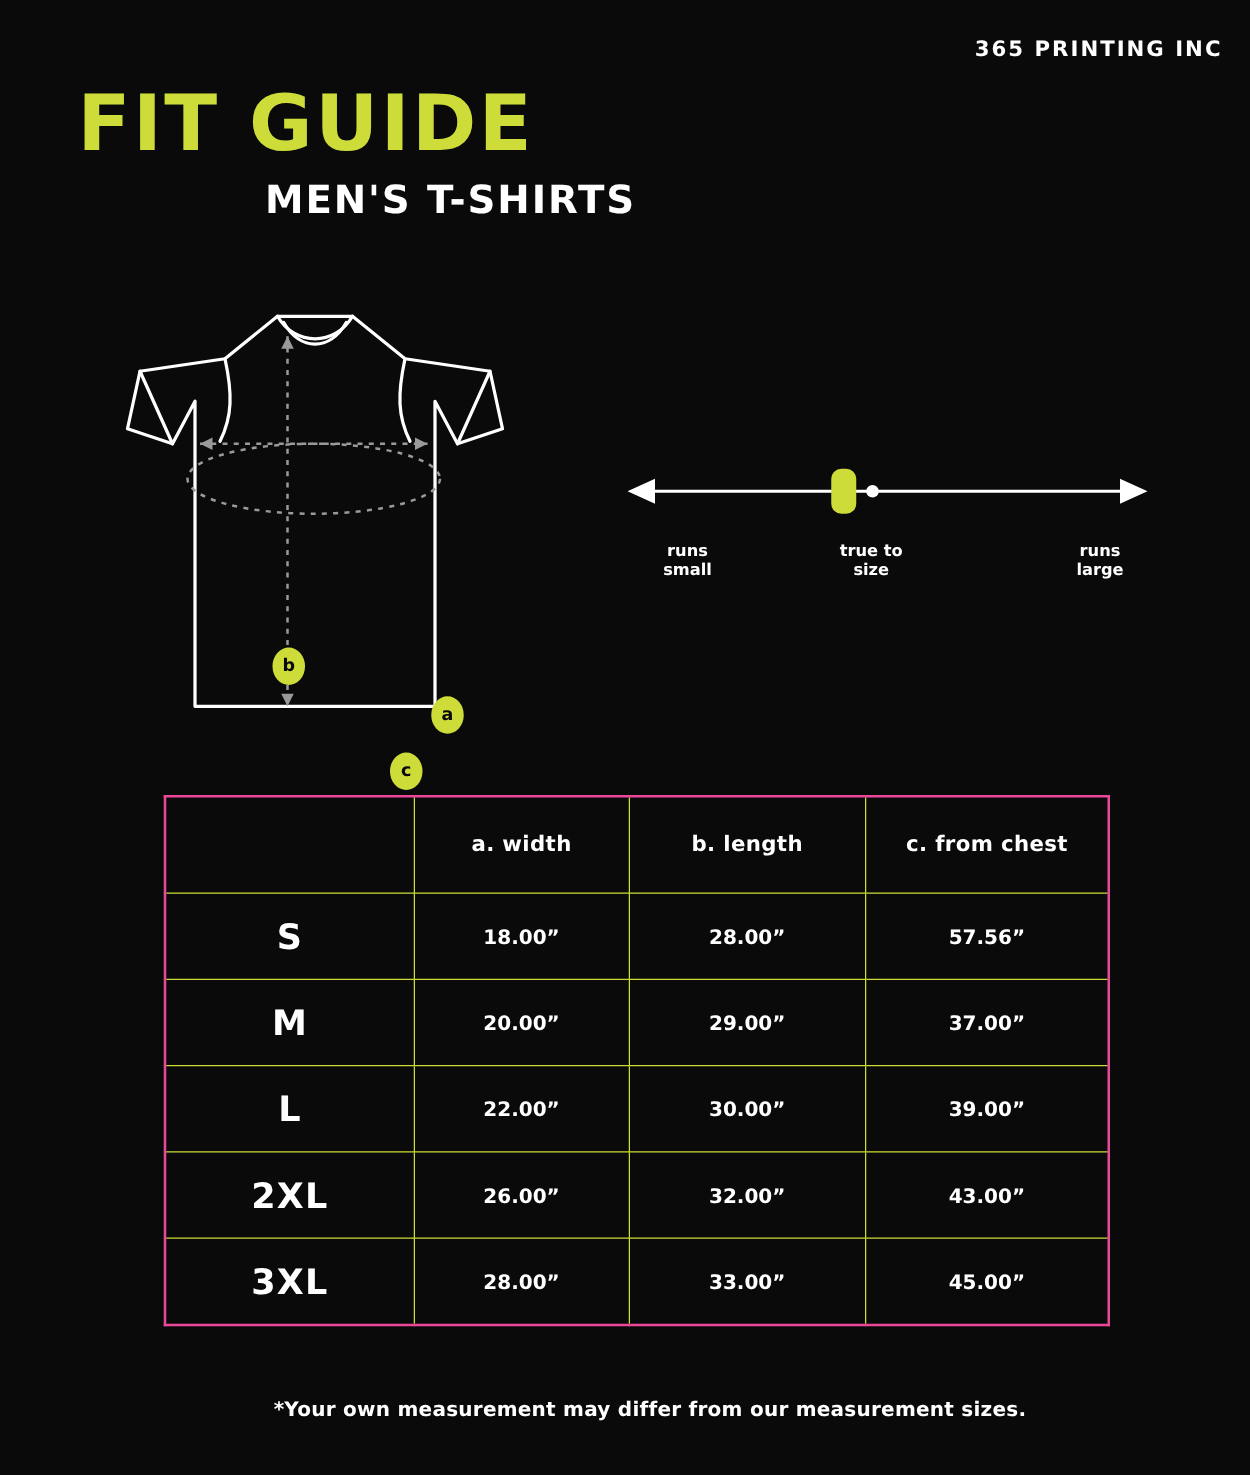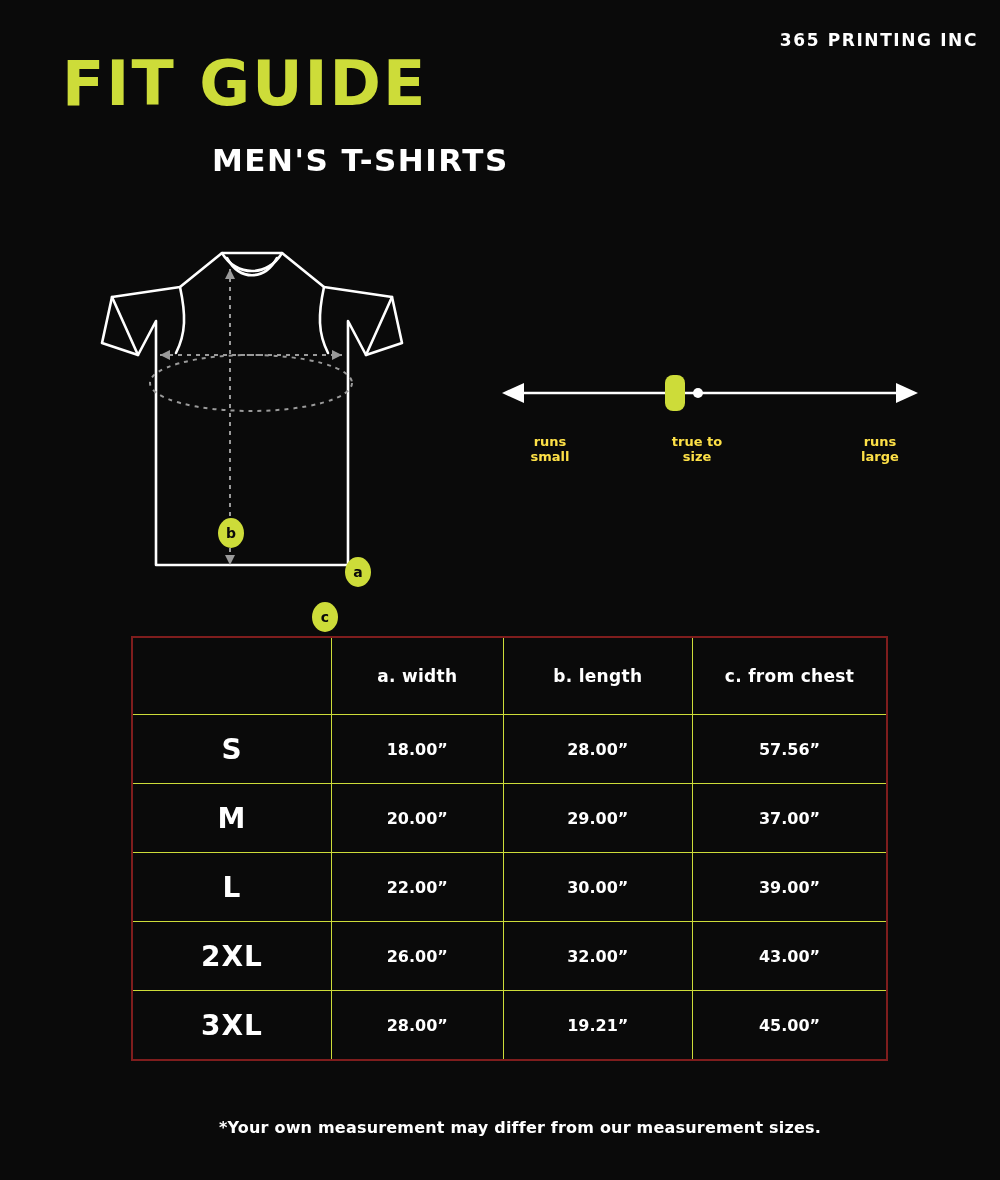--- a/index.html
+++ b/index.html
@@ -20,21 +20,21 @@
     top: 30px;
     right: 22px;
     font-size: 17px;
     font-weight: bold;
     letter-spacing: 1.6px;
     color: #ffffff;
   }
   .title {
     position: absolute;
     left: 62px;
-    top: 53px;
+    top: 68px;
     font-size: 62px;
     font-weight: bold;
     letter-spacing: 2px;
     color: #cddc39;
     line-height: 1;
   }
   .subtitle {
     position: absolute;
     left: 212px;
     top: 142px;
@@ -76,35 +76,35 @@
     top: 360px;
     width: 420px;
     height: 120px;
   }
   .scale-label {
     position: absolute;
     font-size: 13px;
     font-weight: bold;
     text-align: center;
     line-height: 1.15;
-    color: #fde047;
+    color: #ffffff;
     white-space: pre-line;
   }
   .lbl-small { left: 10px; top: 75px; width: 80px; }
   .lbl-true  { left: 152px; top: 75px; width: 90px; }
   .lbl-large { left: 340px; top: 75px; width: 80px; }
 
   
   table.size-table {
     position: absolute;
     left: 131px;
     top: 636px;
     width: 757px;
     border-collapse: collapse;
-    border: 2px solid #7f1d1d;
+    border: 2px solid #ec4899;
   }
   table.size-table td, table.size-table th {
     border: 1px solid #cddc39;
     text-align: center;
     color: #ffffff;
     background: #0a0a0a;
   }
   table.size-table thead th {
     height: 74px;
     font-size: 17px;
@@ -227,19 +227,19 @@
     </tr>
     <tr>
       <td class="size-cell">2XL</td>
       <td>26.00”</td>
       <td>32.00”</td>
       <td>43.00”</td>
     </tr>
     <tr>
       <td class="size-cell">3XL</td>
       <td>28.00”</td>
-      <td>19.21”</td>
+      <td>33.00”</td>
       <td>45.00”</td>
     </tr>
   </tbody>
 </table>
 
 <div class="footnote">*Your own measurement may differ from our measurement sizes.</div>
 
 </body></html>

